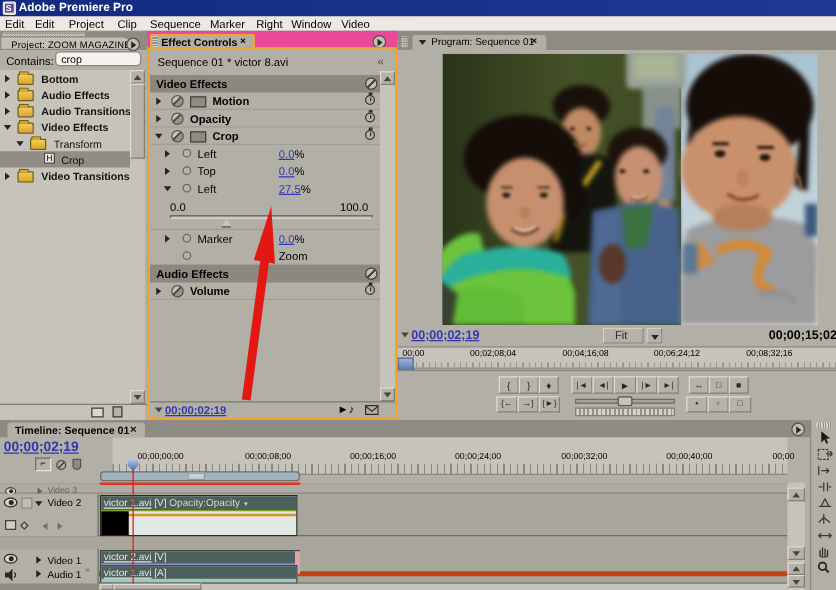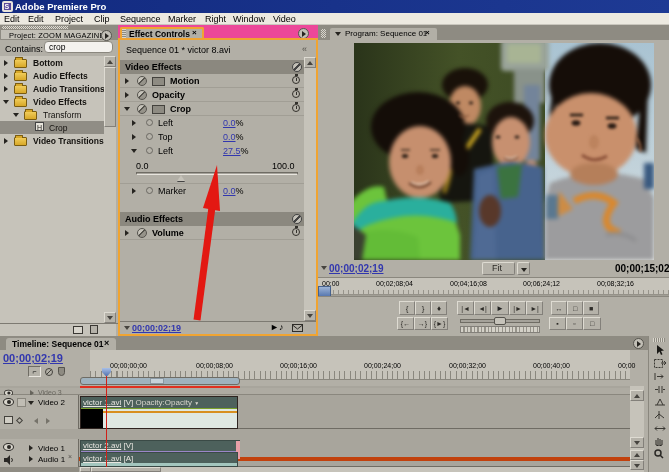--- a/index.html
+++ b/index.html
@@ -149,20 +149,25 @@
       <div class="abs" style="left:57px;top:17px;width:0;height:0;border-left:4px solid transparent;border-right:4px solid transparent;border-bottom:6px solid #c6c3ba;filter:drop-shadow(0 1px 0 #444)"></div>
     </div>
 
     <div class="abs" style="left:0;top:144px;width:184px;height:14px">
         <div class="tri-r abs" style="left:12px;top:4px"></div>
         <span class="kf abs" style="left:26px;top:3px"></span>
         <span class="abs" style="left:38px;top:2px">Marker</span>
         <span class="abs" style="left:103px;top:2px"><span class="blue">0.0</span>%</span>
       </div>
 
+    <div class="abs" style="left:0;top:158px;width:184px;height:14px;border-bottom:1px solid #a19e95">
+        <span class="kf abs" style="left:26px;top:3px"></span>
+        <span class="abs" style="left:91px;top:2px;width:8px;height:8px;border:1px solid #55534d;background:#c6c3ba"></span>
+        <span class="abs" style="left:103px;top:2px">Zoom</span>
+      </div>
 
     <div class="abs hdr" style="left:0;top:172px;width:184px;height:14px;line-height:14px"><span style="margin-left:5px">Audio Effects</span><span class="abs" style="left:172px;top:2px;width:10px;height:10px;border-radius:50%;border:1px solid #444;background:linear-gradient(135deg,#c2bfb6 42%,#444 42%,#444 58%,#c2bfb6 58%)"></span></div>
 
     <div class="abs" style="left:0;top:186px;width:184px;height:14px;border-bottom:1px solid #a19e95"><div class="tri-r abs" style="left:5px;top:4px"></div><span class="fx abs" style="left:17px;top:2px"></span><b class="abs" style="left:32px;top:2px">Volume</b><span class="sw abs" style="left:172px;top:2px"></span></div>
 
     <div class="abs" style="left:184px;top:17px;width:12px;height:264px;background:#c6c3ba"></div>
     <div class="abs bv" style="left:184px;top:17px;width:12px;height:11px">
         <div class="abs" style="left:2px;top:3px;width:0;height:0;border-left:3px solid transparent;border-right:3px solid transparent;border-bottom:4px solid #46443f"></div>
       </div>
     <div class="abs bv" style="left:184px;top:270px;width:12px;height:11px">

